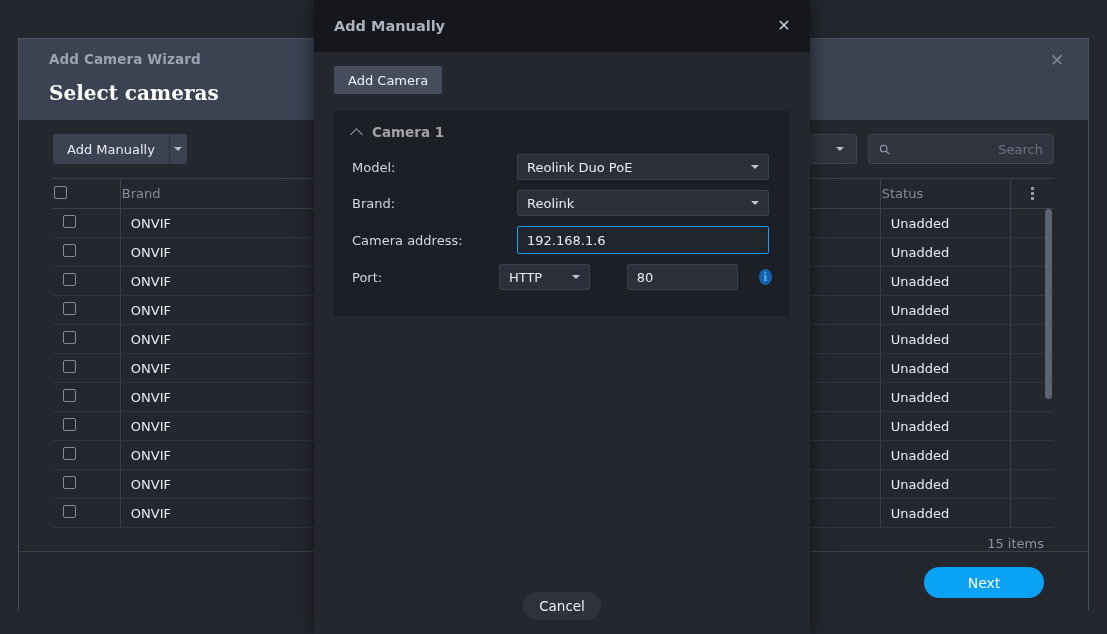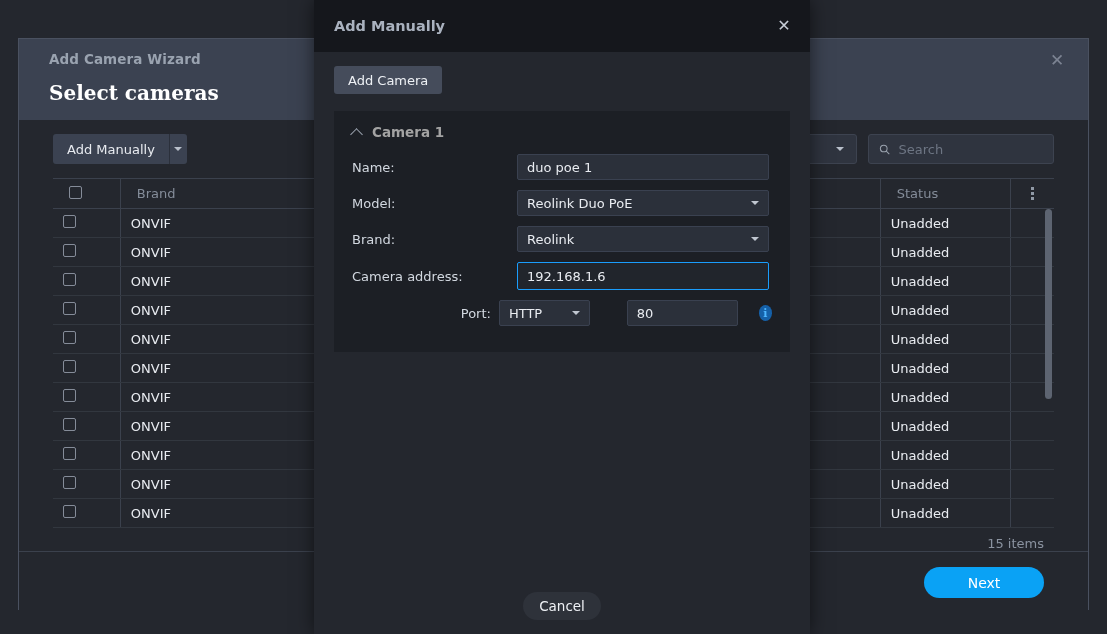--- a/index.html
+++ b/index.html
@@ -113,20 +113,21 @@
     gap: 8px;
     cursor: text;
   }
   .search-box input {
     background: transparent;
     border: none; outline: none;
     color: #c9cfd9;
     font-size: 13px;
     font-family: inherit;
     width: 100%;
+    text-align: right;
   }
   .search-box input::placeholder { color: #6d7583; }
 
   
   .table-wrap {
     margin: 0 34px;
     flex: 1 1 auto;
     position: relative;
     overflow: hidden;
   }
@@ -136,21 +137,21 @@
     table-layout: fixed;
   }
   table.cams th {
     text-align: left;
     font-weight: normal;
     color: #848c99;
     font-size: 13px;
     height: 30px;
     border-bottom: 1px solid #3b414d;
     border-top: 1px solid #3b414d;
-    padding: 0 16px;
+    padding: 0 1px;
   }
   table.cams td {
     color: #e9ecf1;
     font-size: 13px;
     height: 29px;
     border-bottom: 1px solid #32373f;
     padding: 0 10px;
     white-space: nowrap;
     overflow: hidden;
   }
@@ -319,21 +320,21 @@
   .fld.sel {
     justify-content: space-between;
     cursor: pointer;
   }
   .fld.sel .carethin {
     width: 0; height: 0;
     border-left: 4px solid transparent;
     border-right: 4px solid transparent;
     border-top: 4px solid #c0c6d0;
   }
-  .port-row { gap: 8px; text-align: right; }
+  .port-row { gap: 8px; }
   .fld.port-proto { width: 104px; margin-right: 8px; }
   .fld.port-num { width: 128px; margin-left: 21px; }
   .info-icon {
     margin-left: 13px;
     width: 16px; height: 16px;
     border-radius: 50%;
     background: #1560a8;
     color: #4db5ff;
     font-size: 11px;
     font-weight: bold;
@@ -555,24 +556,20 @@
 
   <div class="modal-body">
     <button class="btn-addcam">Add Camera</button>
 
     <div class="cam-panel">
       <div class="cam-head">
         <span class="chev-up"></span>
         <span class="lbl">Camera 1</span>
       </div>
 
-      <div class="frow">
-        <span class="flabel">Name:</span>
-        <span class="fld">duo poe 1</span>
-      </div>
 
       <div class="frow">
         <span class="flabel">Model:</span>
         <span class="fld sel">
           <span>Reolink Duo PoE</span>
           <span class="carethin"></span>
         </span>
       </div>
 
       <div class="frow">

